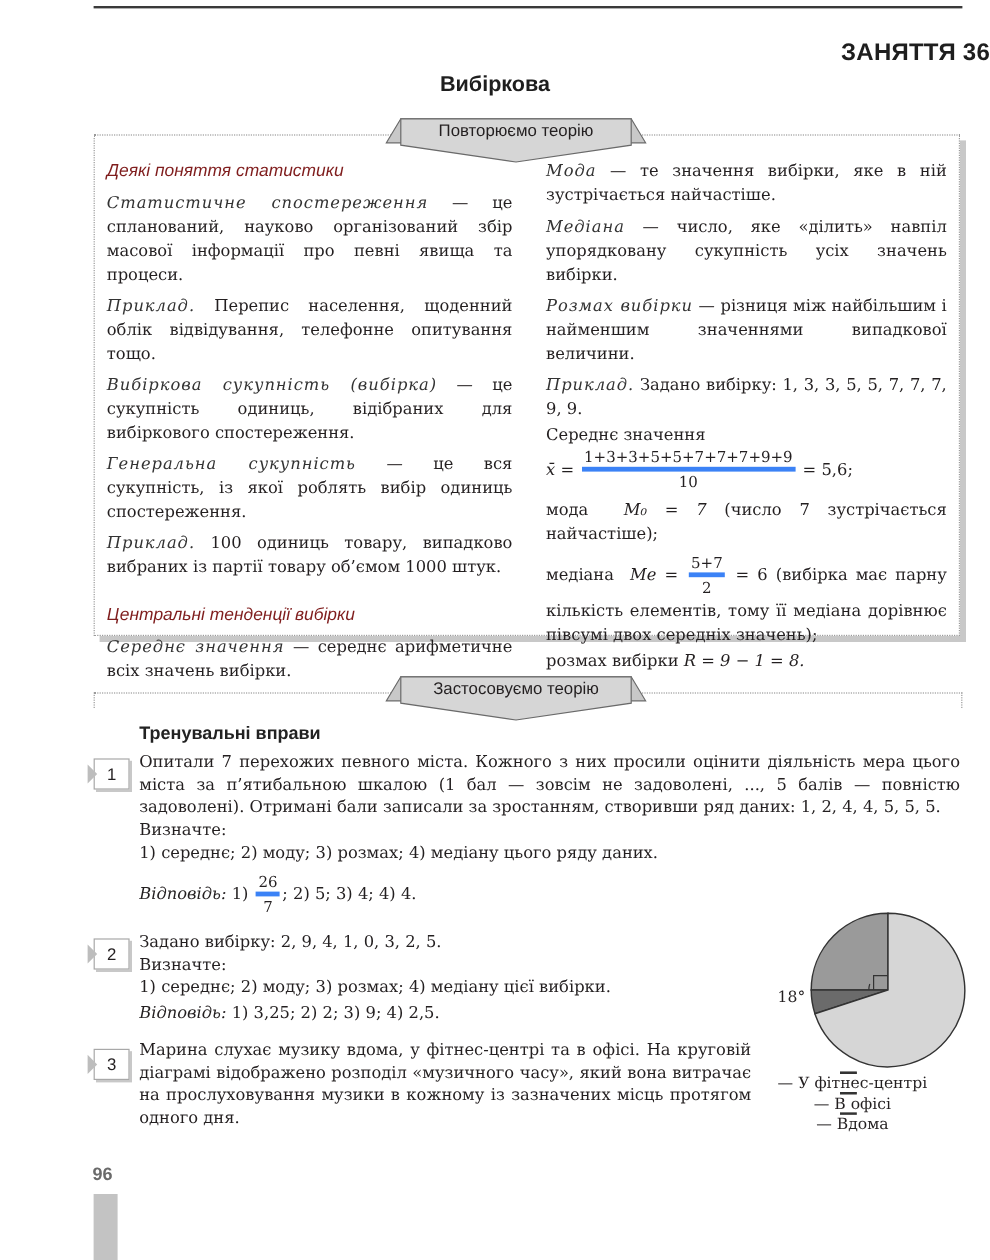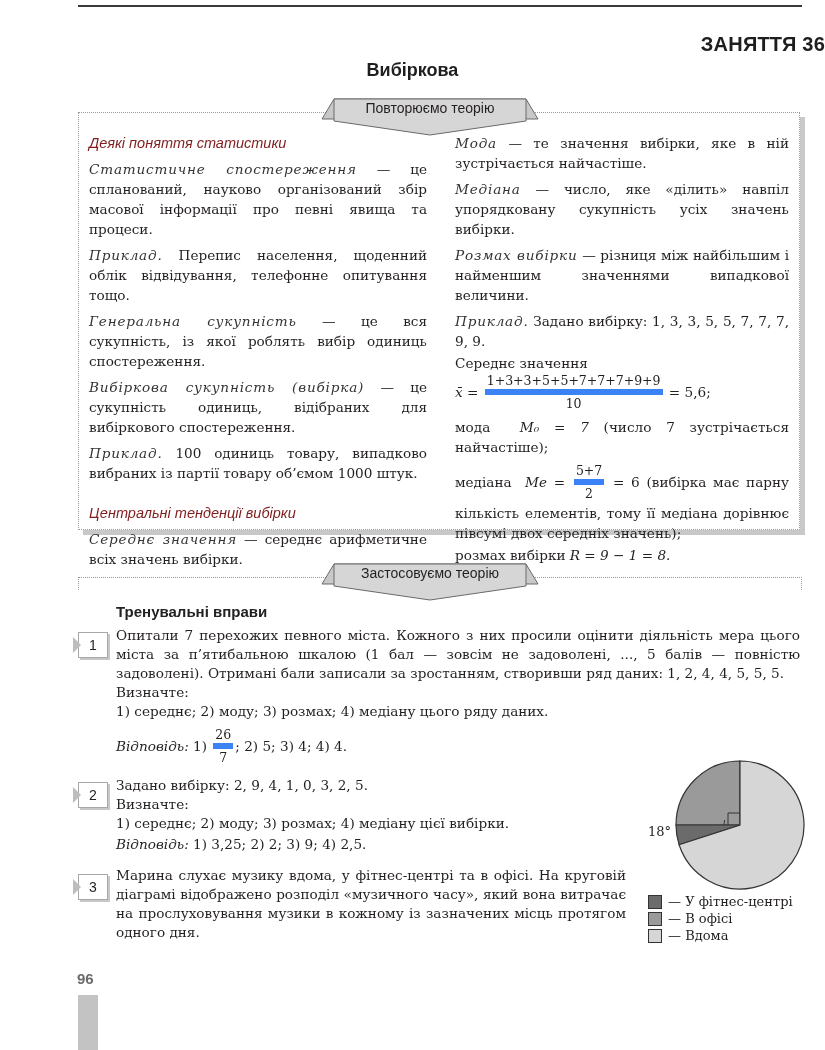--- a/index.html
+++ b/index.html
@@ -20,21 +20,21 @@
                 border: 1px dotted #9a9a9a; background: #fff;
                 box-shadow: 5px 5px 0 #c8c8c8; }
   .col { position: absolute; top: 20px; font-size: 13.6px; line-height: 20px; text-align: justify; }
   .col.left { left: 10px; width: 338px; }
   .col.right { left: 376px; width: 334px; }
   .col p { margin: 0 0 6px 0; }
   .sans-ital { font-family: "Liberation Sans", sans-serif; font-style: italic; font-size: 14.5px; color: #7f1d1d; }
   .term { font-style: italic; letter-spacing: 0.8px; color: #333; }
   .spacer { height: 14px; }
   .frac { display: inline-block; vertical-align: middle; text-align: center; margin: 0 2px; }
-  .frac .num { display: block; border-bottom: 6px solid #3b82f6; padding: 0 2px; line-height: 16px; font-size: 12.5px; }
+  .frac .num { display: block; border-bottom: 4px solid #3b82f6; padding: 0 2px; line-height: 16px; font-size: 12.5px; }
   .frac .den { display: block; line-height: 18px; font-size: 12.5px; }
   .math { font-style: italic; }
 
   
   .practice-top { position: absolute; left: 78px; top: 577px; width: 722px; height: 12px;
                   border-top: 1px dotted #9a9a9a; border-left: 1px dotted #9a9a9a; border-right: 1px dotted #9a9a9a; }
   .practice-heading { position: absolute; left: 116px; top: 603px; font-family: "Liberation Sans", sans-serif;
                       font-weight: bold; font-size: 15px; color: #222; }
   .task { position: absolute; left: 116px; font-size: 13.6px; line-height: 19px; text-align: justify; }
   .task p { margin: 0; }
@@ -43,41 +43,41 @@
                box-shadow: 2px 2px 0 #c8c8c8; background: #fff;
                font-family: "Liberation Sans", sans-serif; font-size: 14px; line-height: 24px; text-align: center; }
   .num-badge .arrow { position: absolute; left: -6px; top: 4px; width: 0; height: 0;
                       border-top: 8px solid transparent; border-bottom: 8px solid transparent;
                       border-left: 8px solid #bdbdbd; }
 
   
   .pie-wrap { position: absolute; left: 640px; top: 755px; width: 180px; height: 195px; }
   .pie-label { position: absolute; left: 8px; top: 69px; font-size: 13px; }
   .legend { position: absolute; left: 8px; top: 138px; font-size: 13px; line-height: 17px; }
-  .legend-row { display: flex; align-items: center; height: 17px; }
+  .legend-row { display: flex; align-items: center; height: 17px; flex-direction: column; }
   .swatch { width: 12px; height: 12px; border: 1px solid #333; margin-right: 6px; }
 
   .page-num { position: absolute; left: 77px; top: 970px; font-family: "Liberation Sans", sans-serif;
               font-weight: bold; font-size: 15px; color: #6a6a6a; }
   .page-bar { position: absolute; left: 78px; top: 995px; width: 20px; height: 55px; background: #c3c3c3; }
 </style>
 </head>
 <body>
 
 <div class="top-rule"></div>
 <div class="title t1">ЗАНЯТТЯ 36</div>
 <div class="title t2">Вибіркова</div>
 
 <div class="theory-box">
   <div class="col left">
     <p class="sans-ital">Деякі поняття статистики</p>
     <p><span class="term">Статистичне спостереження</span><span> — це спланований, науково організований збір масової інформації про певні явища та процеси.</span></p>
     <p><span class="term">Приклад.</span><span> Перепис населення, щоденний облік відвідування, телефонне опитування тощо.</span></p>
+    <p><span class="term">Вибіркова сукупність (вибірка)</span><span> — це сукупність одиниць, відібраних для вибіркового спостереження.</span></p>
     <p><span class="term">Генеральна сукупність</span><span> — це вся сукупність, із якої роблять вибір одиниць спостереження.</span></p>
-    <p><span class="term">Вибіркова сукупність (вибірка)</span><span> — це сукупність одиниць, відібраних для вибіркового спостереження.</span></p>
     <p><span class="term">Приклад.</span><span> 100 одиниць товару, випадково вибраних із партії товару об’ємом 1000 штук.</span></p>
     <div class="spacer"></div>
     <p class="sans-ital">Центральні тенденції вибірки</p>
     <p><span class="term">Середнє значення</span><span> — середнє арифметичне всіх значень вибірки.</span></p>
   </div>
 
   <div class="col right">
     <p><span class="term">Мода</span><span> — те значення вибірки, яке в ній зустрічається найчастіше.</span></p>
     <p><span class="term">Медіана</span><span> — число, яке «ділить» навпіл упорядковану сукупність усіх значень вибірки.</span></p>
     <p><span class="term">Розмах вибірки</span><span> — різниця між найбільшим і найменшим значеннями випадкової величини.</span></p>

